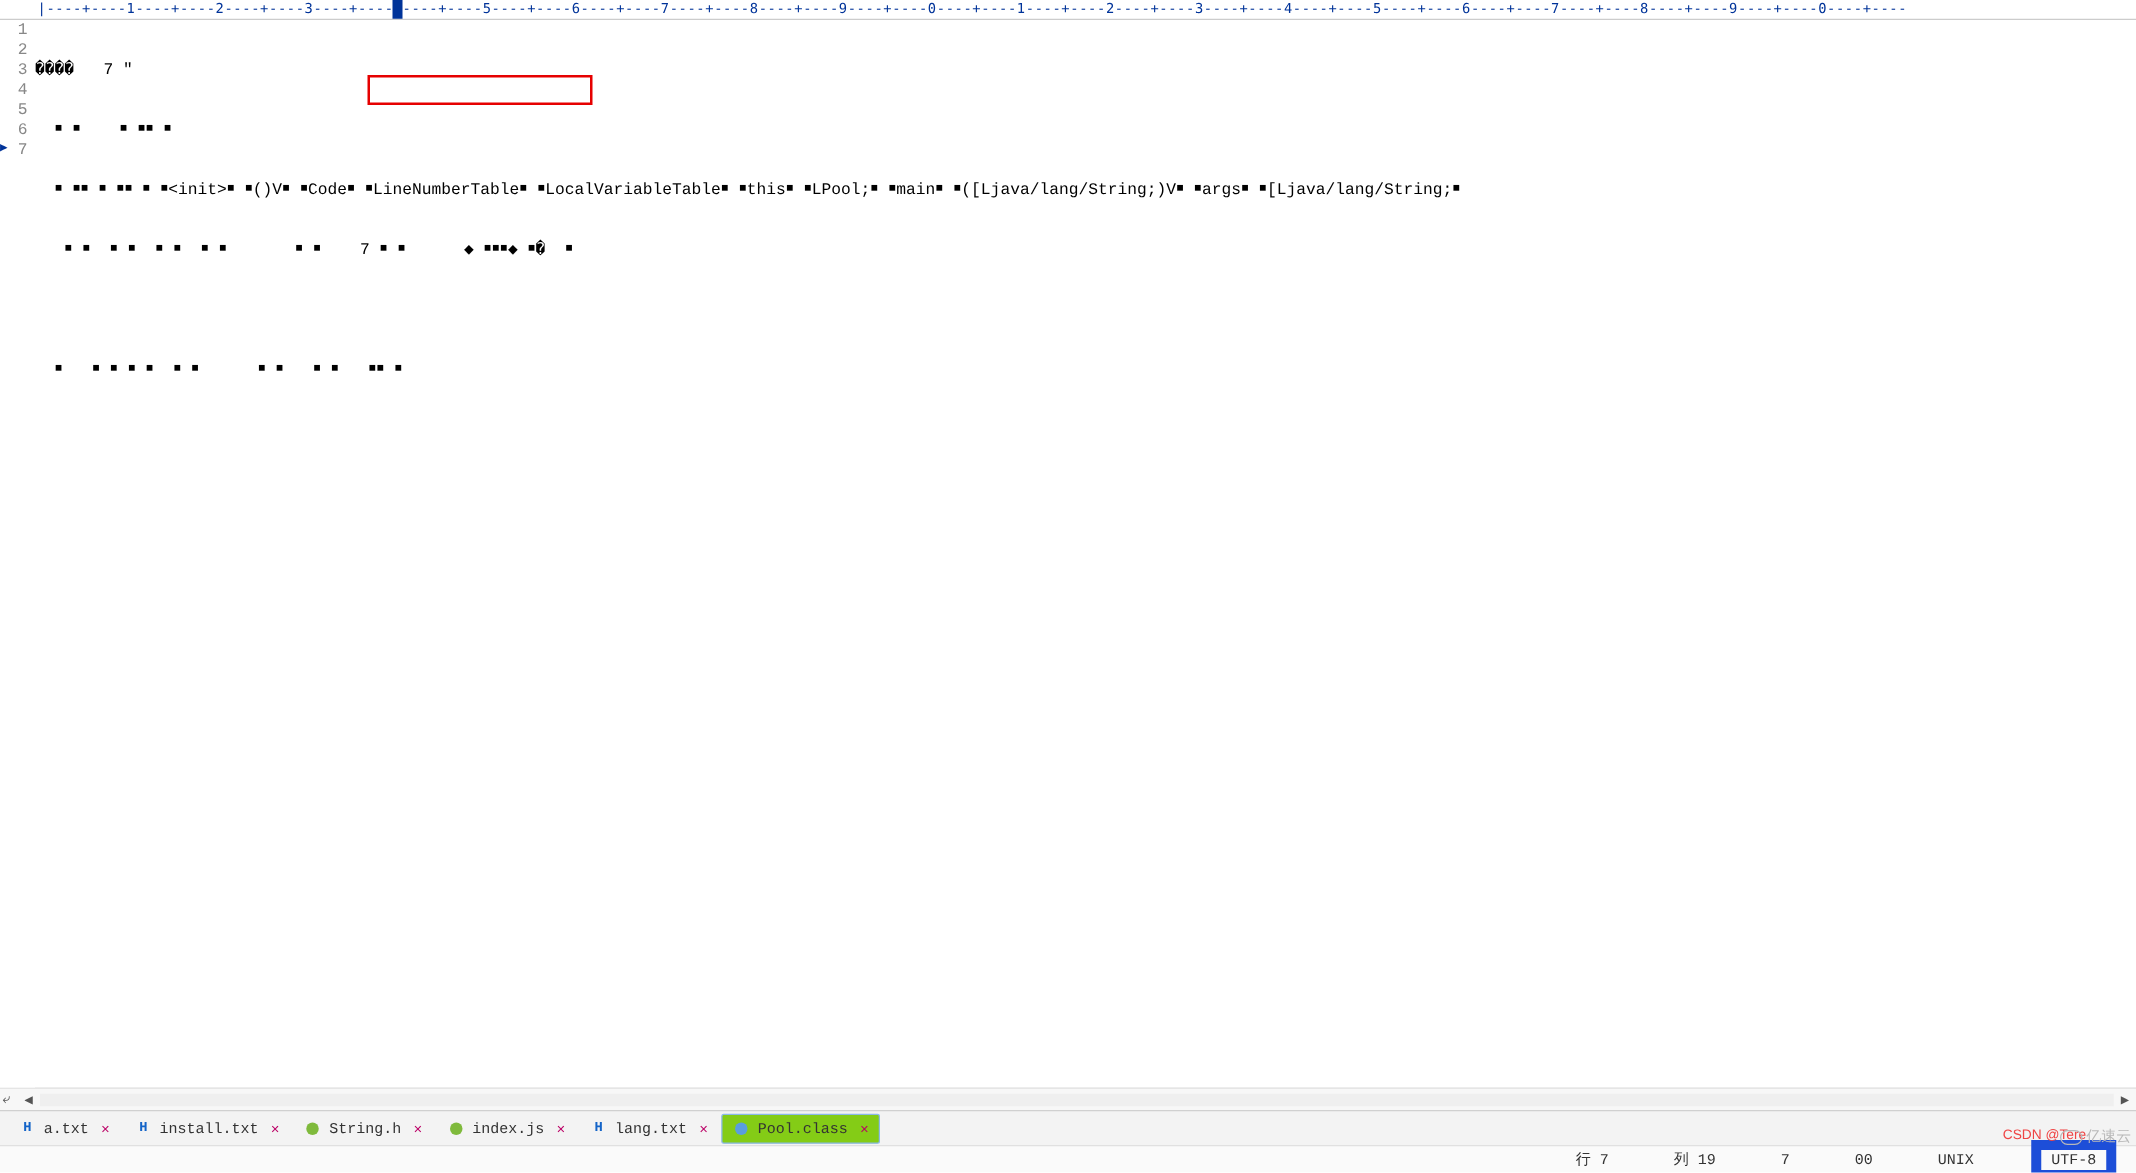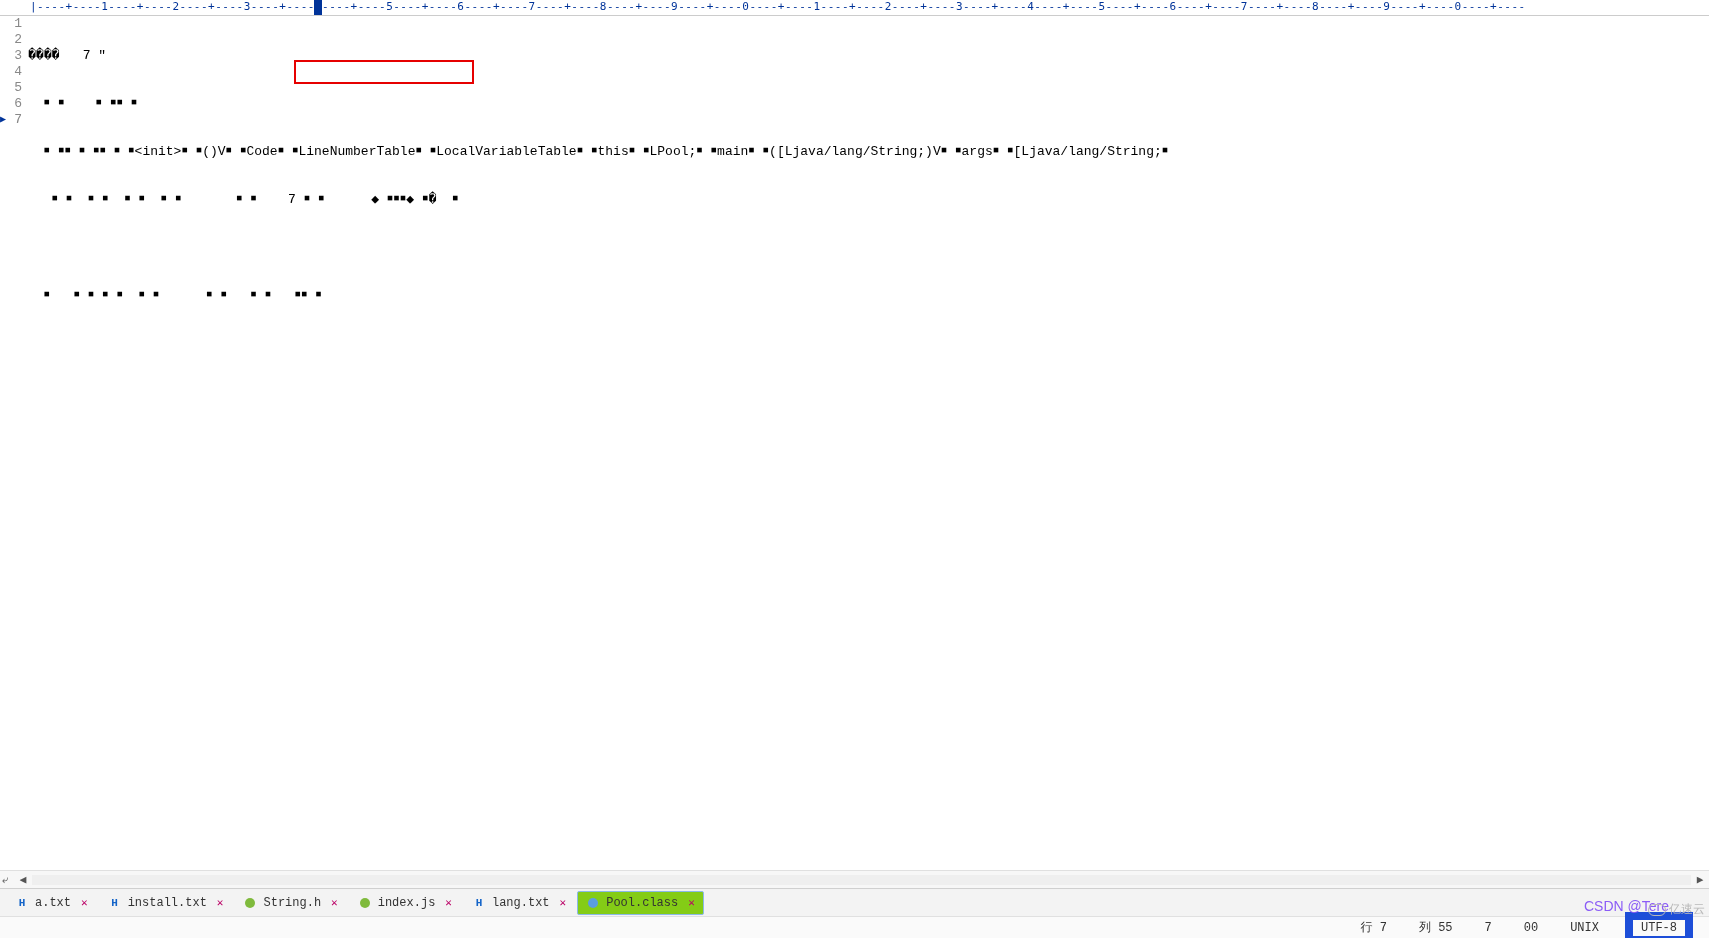--- a/index.html
+++ b/index.html
@@ -114,39 +114,39 @@
 .tab .ico { width: 14px; height: 14px; display:inline-flex; align-items:center; justify-content:center; }
 .tab .ico.h { color:#1464c8; font-weight:bold; font-size:11px; }
 .tab .ico.js::before { content:""; display:block; width:10px; height:10px; background:#7fba3c; border-radius:50%; }
 .tab .ico.cls::before { content:""; display:block; width:10px; height:10px; background:#5a9de0; border-radius:50%; }
 .tab .close { color:#b06; font-size:11px; cursor:pointer; padding-left:4px; }
 .statusbar {
   height: 22px;
   display: flex;
   align-items: center;
   justify-content: flex-end;
-  gap: 20px;
+  gap: 40px;
   padding: 0 16px;
   font-size: 12px;
   color: #333;
   border-top: 1px solid #e0e0e0;
   background: #fafafa;
   position: relative;
 }
 .statusbar .cell { padding: 0 6px; }
 .statusbar .encoding-box {
   border: 8px solid #1d4ed8;
   padding: 1px 8px;
 }
 .watermark {
   position: absolute;
   right: 40px;
   bottom: 24px;
-  color: #8b5cf6;
-  font-size: 14px;
+  color: #ef4444;
+  font-size: 11px;
   font-family: sans-serif;
   pointer-events: none;
 }
 .watermark2 {
   position: absolute;
   right: 4px;
   bottom: 20px;
   color: #b8b8b8;
   font-size: 12px;
   font-family: sans-serif;
@@ -227,21 +227,21 @@
   </div>
 </div>
 
 <div class="statusbar">
   <div class="cell">
     <span>行</span>
     <span>7</span>
   </div>
   <div class="cell">
     <span>列</span>
-    <span>55</span>
+    <span>19</span>
   </div>
   <div class="cell">7</div>
   <div class="cell">00</div>
   <div class="cell">UNIX</div>
   <div class="cell encoding-box">UTF-8</div>
 </div>
 
 <div class="watermark">CSDN @Tere</div>
 <div class="watermark2">
   <span class="cloud"></span>

